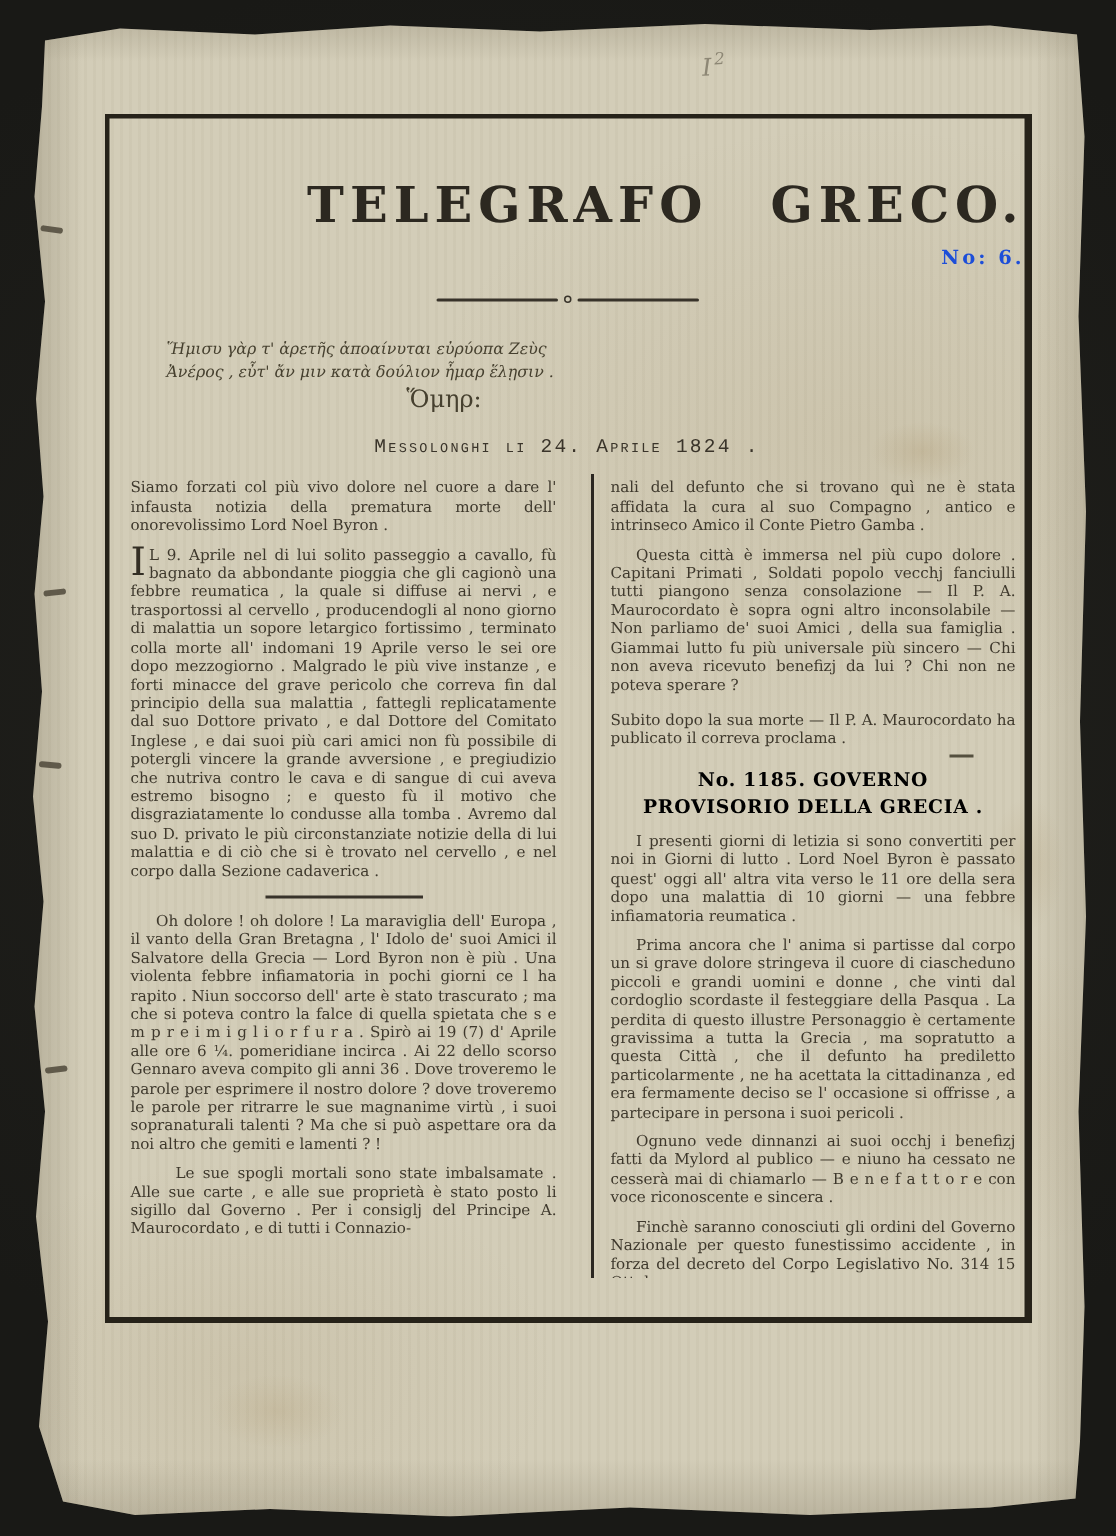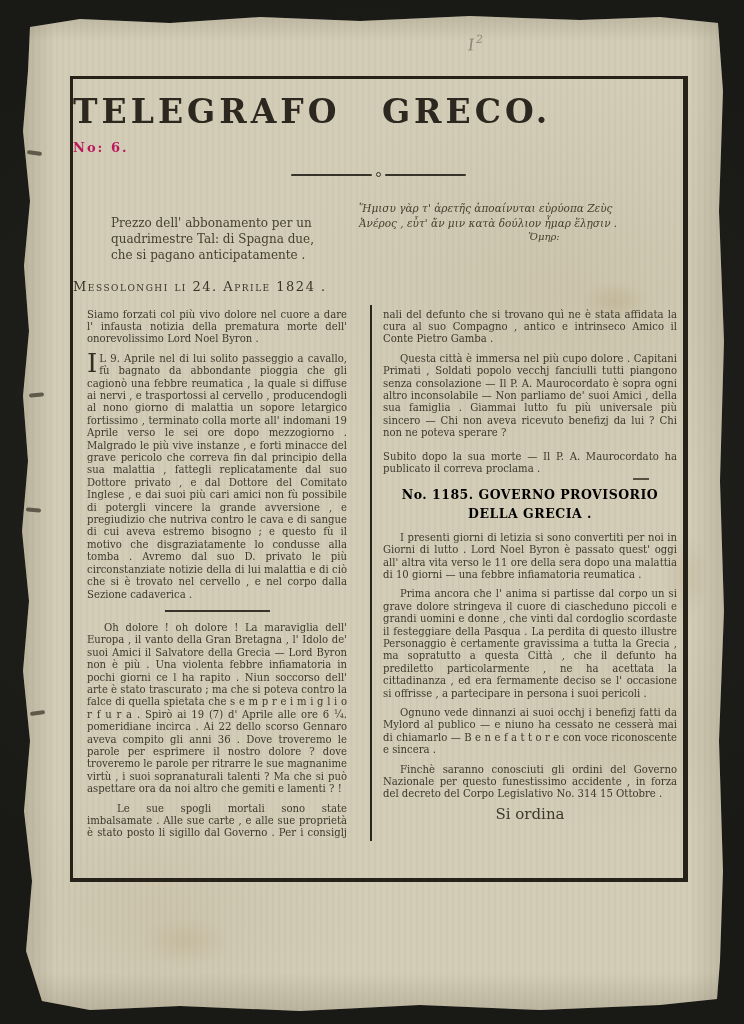--- a/index.html
+++ b/index.html
@@ -36,43 +36,43 @@
   .pencil{
     position:absolute;left:448px;top:22px;color:#8d8775;font-size:16px;
     font-style:italic;transform:rotate(-3deg);letter-spacing:2px;
   }
   .pencil .sup{font-size:11px;vertical-align:7px;}
   .frame{
     position:absolute;left:50px;top:65px;width:618px;height:806px;box-sizing:border-box;
     border:3px solid #262219;border-right-width:5px;border-bottom-width:4px;
     overflow:hidden;
   }
-  .masthead{text-align:left;margin-top:13px;}
+  .masthead{text-align:right;margin-top:38px;}
   .title{
     font-size:33px;font-weight:bold;color:#2c2820;
     letter-spacing:4px;word-spacing:26px;
   }
-  .issue{margin-top:9px;font-size:13px;font-weight:bold;letter-spacing:2px;color:#be185d;}
+  .issue{margin-top:9px;font-size:13px;font-weight:bold;letter-spacing:2px;color:#1d4ed8;}
   .ornament{width:175px;margin:17px auto 0;display:flex;align-items:center;gap:4px;}
   .orn-line{flex:1;height:2px;background:#38332a;border-radius:1px;}
   .orn-dot{width:5px;height:5px;border:1.5px solid #38332a;border-radius:50%;box-sizing:border-box;background:transparent;}
   .head-row{display:flex;justify-content:space-between;margin-top:24px;padding:0 24px 0 38px;}
   .sub-note{width:225px;font-size:12px;line-height:1.35;color:#46402f;margin-top:14px;}
   .epigraph{width:300px;color:#46402f;}
   .greek{font-style:italic;font-size:10.5px;line-height:1.45;}
-  .greek-attr{font-style:italic;font-size:10px;text-align:center;padding-left:70px;}
+  .greek-attr{font-size:16px;text-align:center;padding-left:70px;}
   .motto{margin-top:13px;font-size:12.5px;line-height:1.4;}
   .dateline{
-    margin-top:15px;font-size:13px;color:#3a342a;
-    font-variant:small-caps;letter-spacing:1.5px;
+    text-align:center;margin-top:15px;font-size:13px;color:#3a342a;
+    font-variant:small-caps;letter-spacing:1.5px;font-family:Liberation Mono, monospace;
   }
   .columns{display:flex;margin-top:11px;height:536px;overflow:hidden;}
   .col{font-size:10.1px;line-height:12.4px;text-align:justify;color:#3e382c;}
   .col p{margin:0 0 7px 0;}
-  .col-left{width:297px;box-sizing:border-box;padding:4px 23px 0 14px;}
+  .col-left{width:321px;box-sizing:border-box;padding:4px 23px 0 14px;}
   .col-div{width:2px;background:#2a2620;}
   .col-right{flex:1;box-sizing:border-box;padding:4px 6px 0 11px;}
   .dropcap{float:left;font-size:26px;line-height:21px;padding-right:2px;color:#332e24;}
   .left-divider{width:105px;height:2px;background:#38332a;margin:9px auto 10px;}
   .indent{text-indent:17px;}
   .big-indent{text-indent:30px;}
   .stray-dash{width:16px;height:2px;background:#55503f;margin:-4px 28px 6px auto;}
   .proc-head{
     text-align:center;font-weight:bold;font-size:12.5px;letter-spacing:0.5px;
     color:#000000;margin:4px 8px 9px;line-height:1.45;
@@ -100,21 +100,20 @@
       <div class="issue">No: 6.</div>
     </div>
 
     <div class="ornament">
       <div class="orn-line"></div>
       <div class="orn-dot"></div>
       <div class="orn-line"></div>
     </div>
 
     <div class="head-row">
-      <div class="sub-note">Prezzo dell' abbonamento per un quadrimestre Tal: di Spagna due, che si pagano anticipatamente .</div>
       <div class="epigraph">
         <div class="greek">Ἥμισυ γὰρ τ' ἀρετῆς ἀποαίνυται εὐρύοπα Ζεὺς</div>
         <div class="greek">Ἀνέρος , εὖτ' ἄν μιν κατὰ δούλιον ἦμαρ ἕλῃσιν .</div>
         <div class="greek-attr">Ὅμηρ:</div>
       </div>
     </div>
 
     <div class="dateline">Messolonghi li 24. Aprile 1824 .</div>
 
     <div class="columns">

